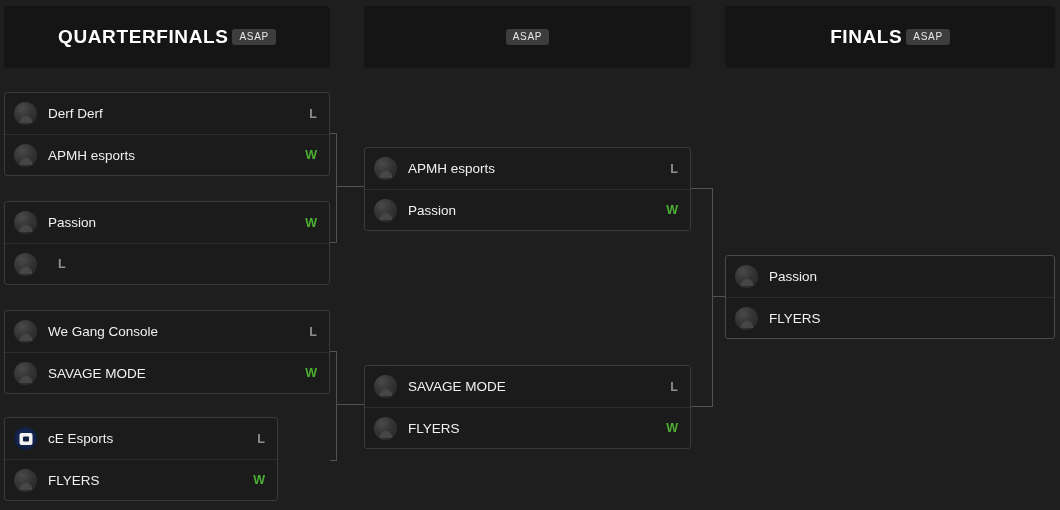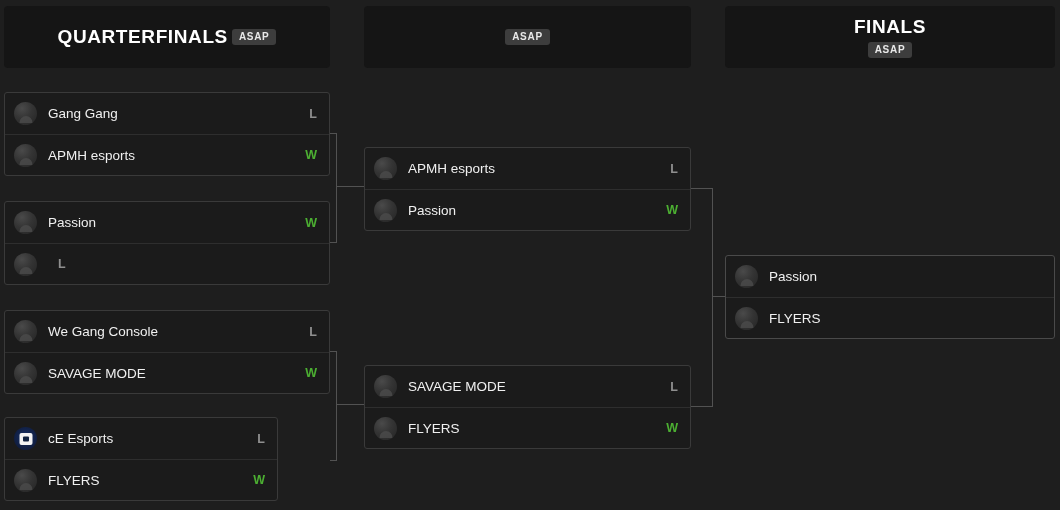--- a/index.html
+++ b/index.html
@@ -29,21 +29,21 @@
   .round-title {
     color: #ffffff;
     font-size: 19px;
     font-weight: bold;
     letter-spacing: 0.6px;
   }
   .asap-badge {
     background: #3d3d3d;
     color: #e8e8e8;
     font-size: 10px;
-    font-weight: bold;
+    font-weight: normal;
     letter-spacing: 0.7px;
     padding: 3px 7px 3px 7px;
     border-radius: 3px;
     line-height: 1;
   }
 
   
   .match {
     position: absolute;
     background: #1b1b1b;
@@ -135,21 +135,21 @@
 
   <div class="round-header" style="left:4px; top:6px; width:326px;">
     <span class="round-title">QUARTERFINALS</span>
     <span class="asap-badge">ASAP</span>
   </div>
 
   <div class="round-header" style="left:364px; top:6px; width:327px;">
     <span class="asap-badge">ASAP</span>
   </div>
 
-  <div class="round-header" style="left:725px; top:6px; width:330px;flex-direction:column;">
+  <div class="round-header" style="left:725px; top:6px; width:330px;">
     <span class="round-title">FINALS</span>
     <span class="asap-badge">ASAP</span>
   </div>
 
   <div class="conn v" style="left:336px; top:133px; height:53px;"></div>
   <div class="conn h" style="left:330px; top:133px; width:7px;"></div>
 
   <div class="conn v" style="left:336px; top:186px; height:56px;"></div>
   <div class="conn h" style="left:330px; top:242px; width:7px;"></div>
 
@@ -165,21 +165,21 @@
 
   <div class="conn v" style="left:712px; top:188px; height:108px;"></div>
   <div class="conn h" style="left:691px; top:188px; width:22px;"></div>
   <div class="conn v" style="left:712px; top:296px; height:110px;"></div>
   <div class="conn h" style="left:691px; top:406px; width:22px;"></div>
   <div class="conn h" style="left:712px; top:296px; width:14px;"></div>
 
   <div class="match" style="left:4px; top:92px; width:326px;">
     <div class="team-row">
       <span class="avatar"></span>
-      <span class="team-name">Gang Gang</span>
+      <span class="team-name">Derf Derf</span>
       <span class="result l">L</span>
     </div>
     <div class="team-row">
       <span class="avatar"></span>
       <span class="team-name">APMH esports</span>
       <span class="result w">W</span>
     </div>
   </div>
 
   <div class="match" style="left:4px; top:201px; width:326px;">

